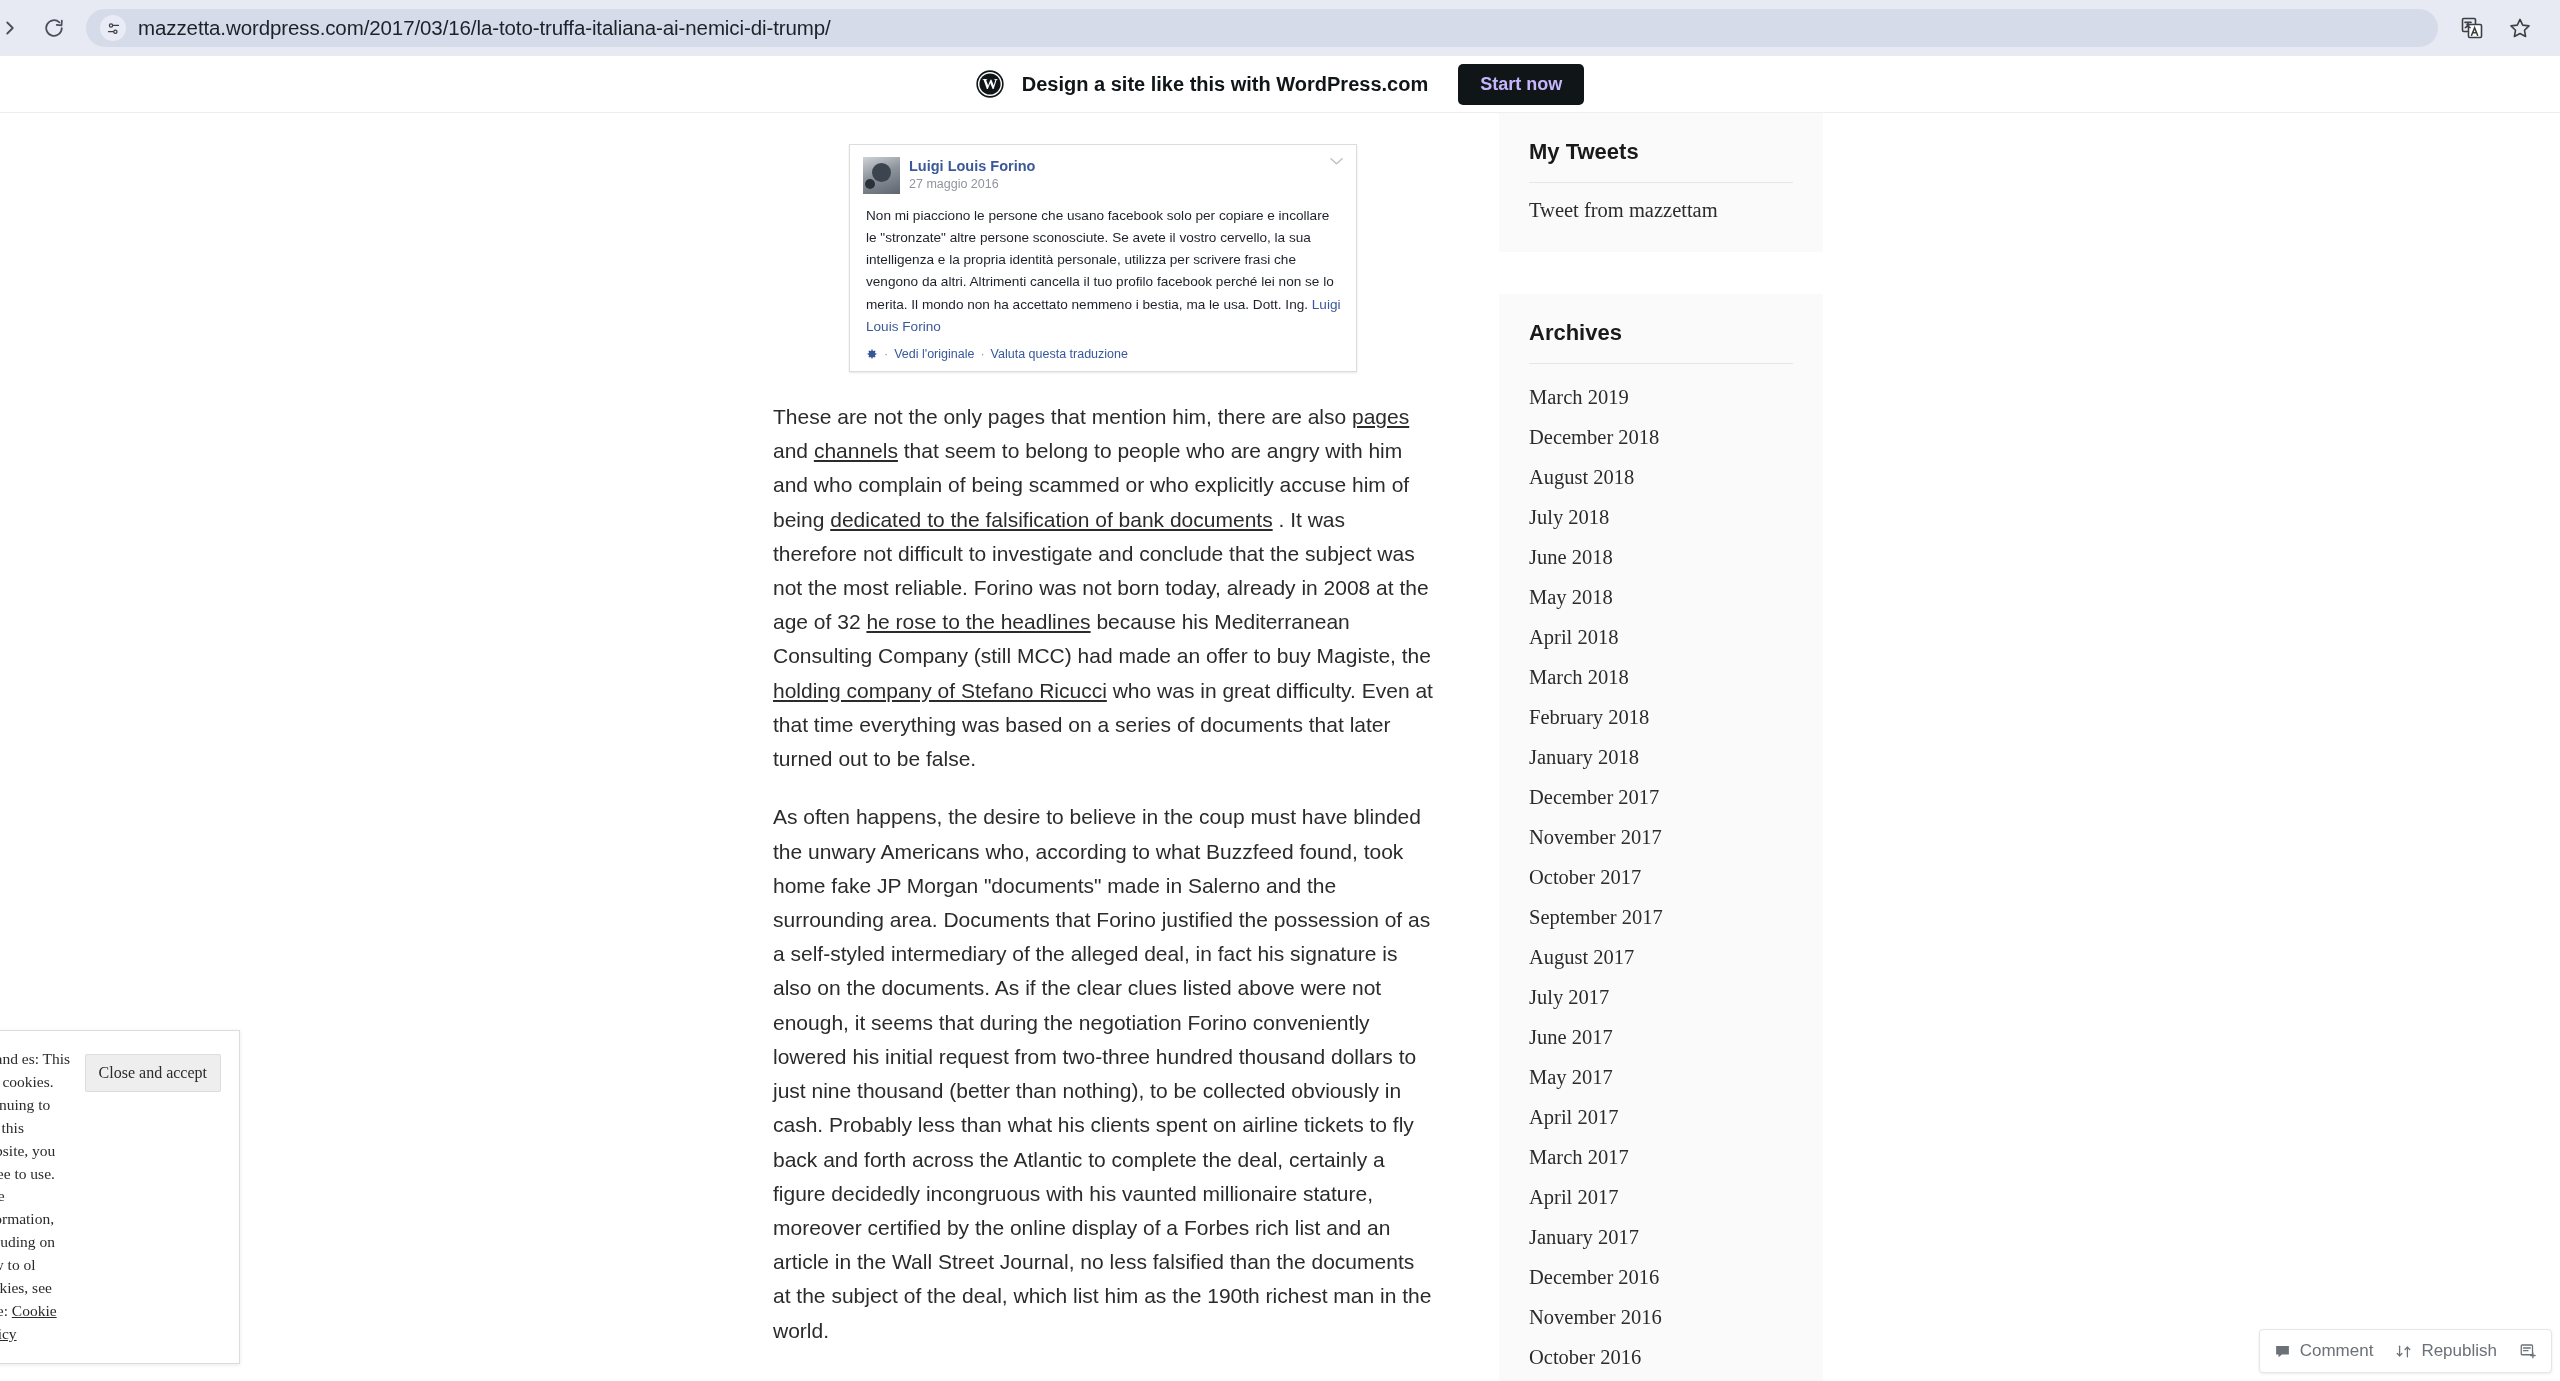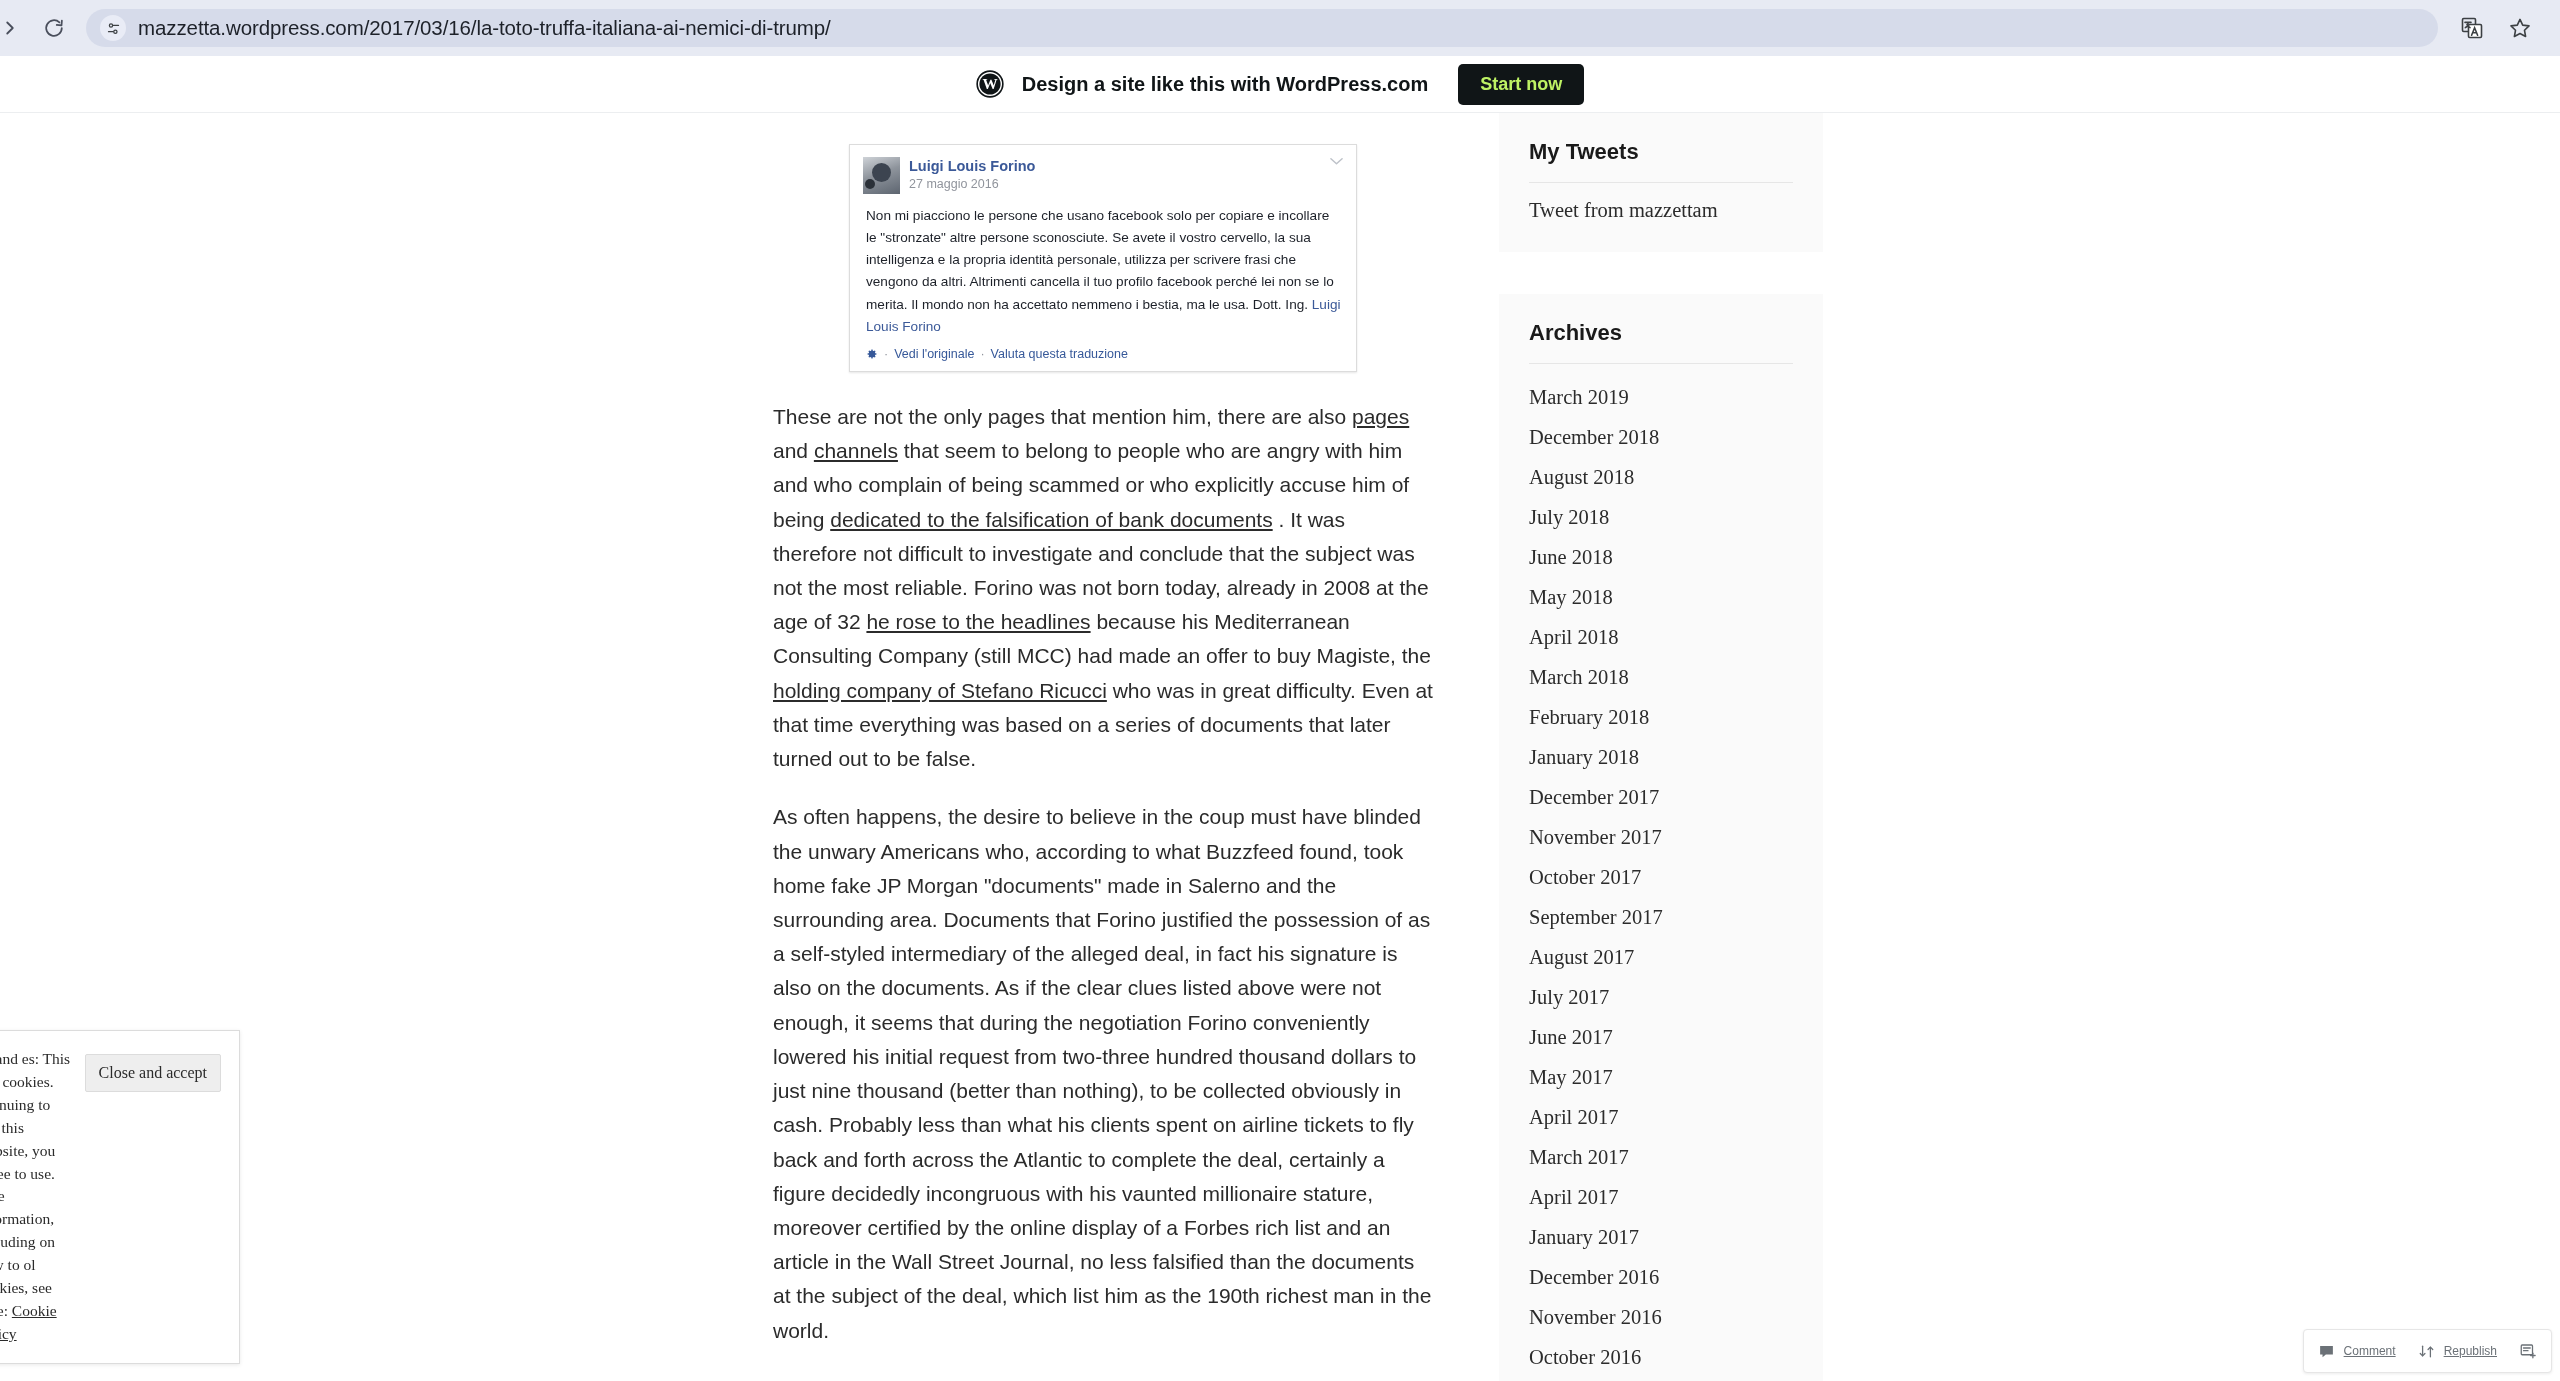--- a/index.html
+++ b/index.html
@@ -62,21 +62,21 @@
     position: absolute; top: 56px; left: 0;
     width: 2560px; height: 57px;
     background: #ffffff;
     border-bottom: 1px solid #eceef0;
     display: flex; align-items: center; justify-content: center;
     gap: 18px;
   }
   #wp-logo { width: 28px; height: 28px; flex: 0 0 auto; }
   #wp-banner-text { font-size: 20px; color: #101517; font-weight: bold; }
   #wp-start-now {
-    background: #101517; color: #bef264;
+    background: #101517; color: #c4b5fd;
     font-size: 18px; font-weight: bold;
     padding: 10px 22px;
     border-radius: 5px;
     margin-left: 12px;
   }
 
   
   #page { position: absolute; top: 113px; left: 0; width: 2560px; height: 1268px; background: #fff; }
 
   #content-col {
@@ -193,23 +193,22 @@
     background: #ffffff;
     border: 1px solid #e6e6e6;
     border-radius: 4px;
     box-shadow: 0 1px 3px rgba(0,0,0,.08);
     display: flex; align-items: center;
     padding: 0 14px; gap: 22px;
     z-index: 40;
   }
   .ab-item {
     display: flex; align-items: center; gap: 9px;
-    font-size: 12px; color: #6b7177;
+    font-size: 17px; color: #6b7177;
     white-space: nowrap;
-    text-decoration: underline;
   }
   .ab-icon { display: flex; align-items: center; color: #6b7177; }
 
   svg { display: block; }
 </style>
 </head>
 <body>
 
 <div id="chrome-tabstrip-edge"></div>
 <div id="browser-chrome">

